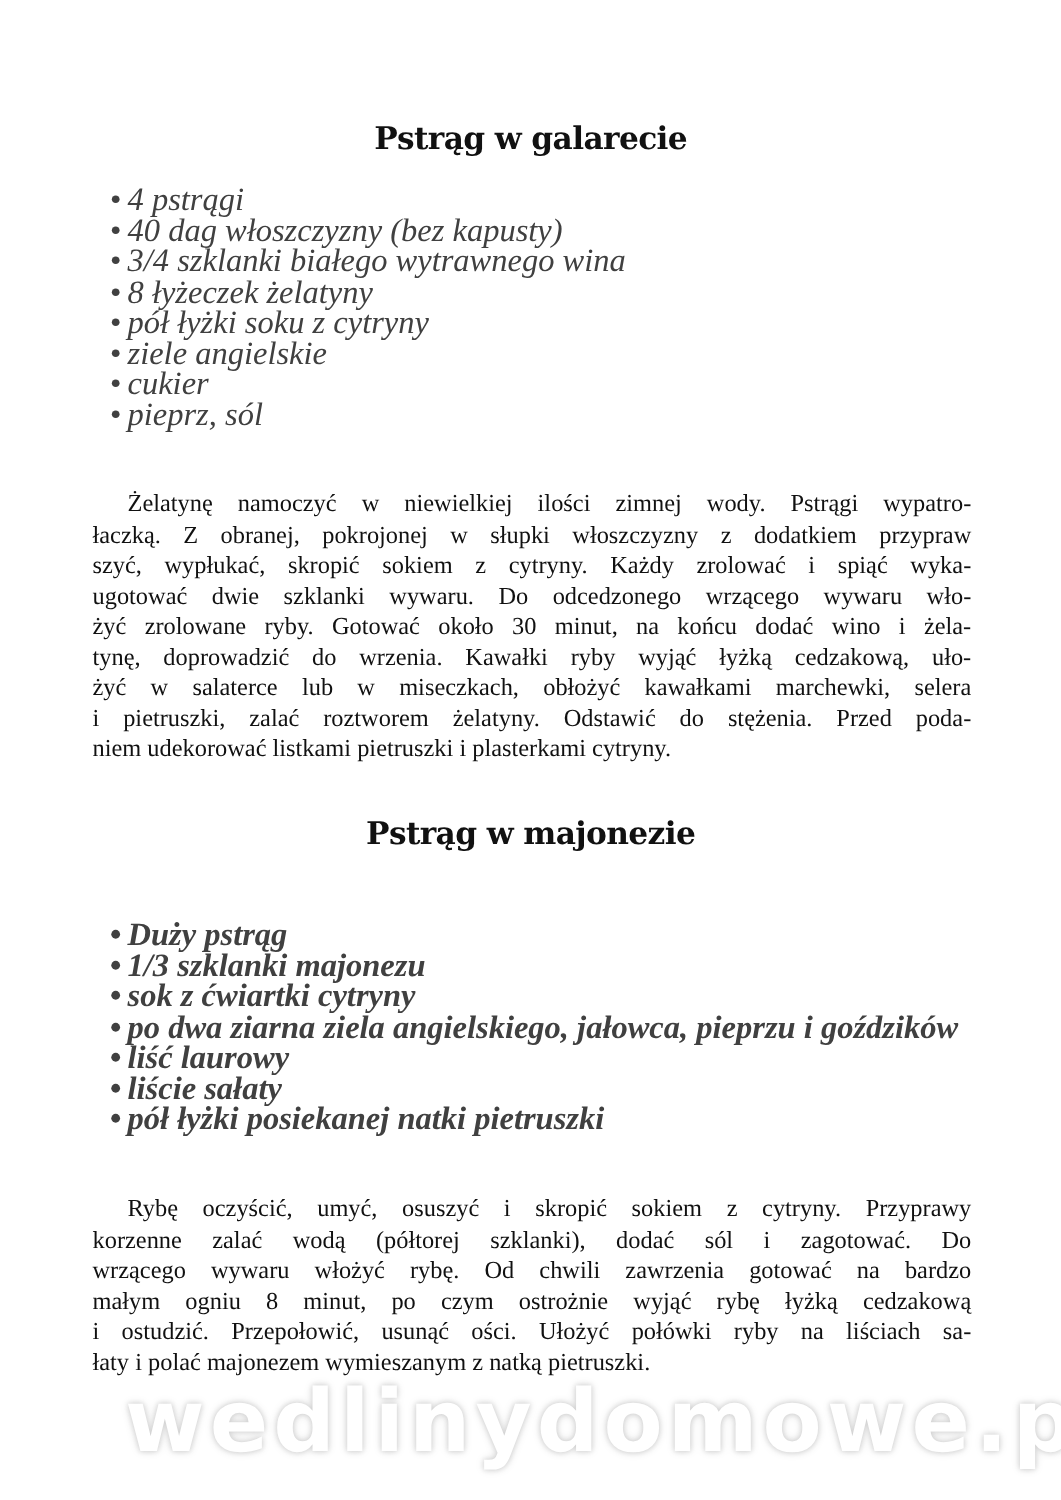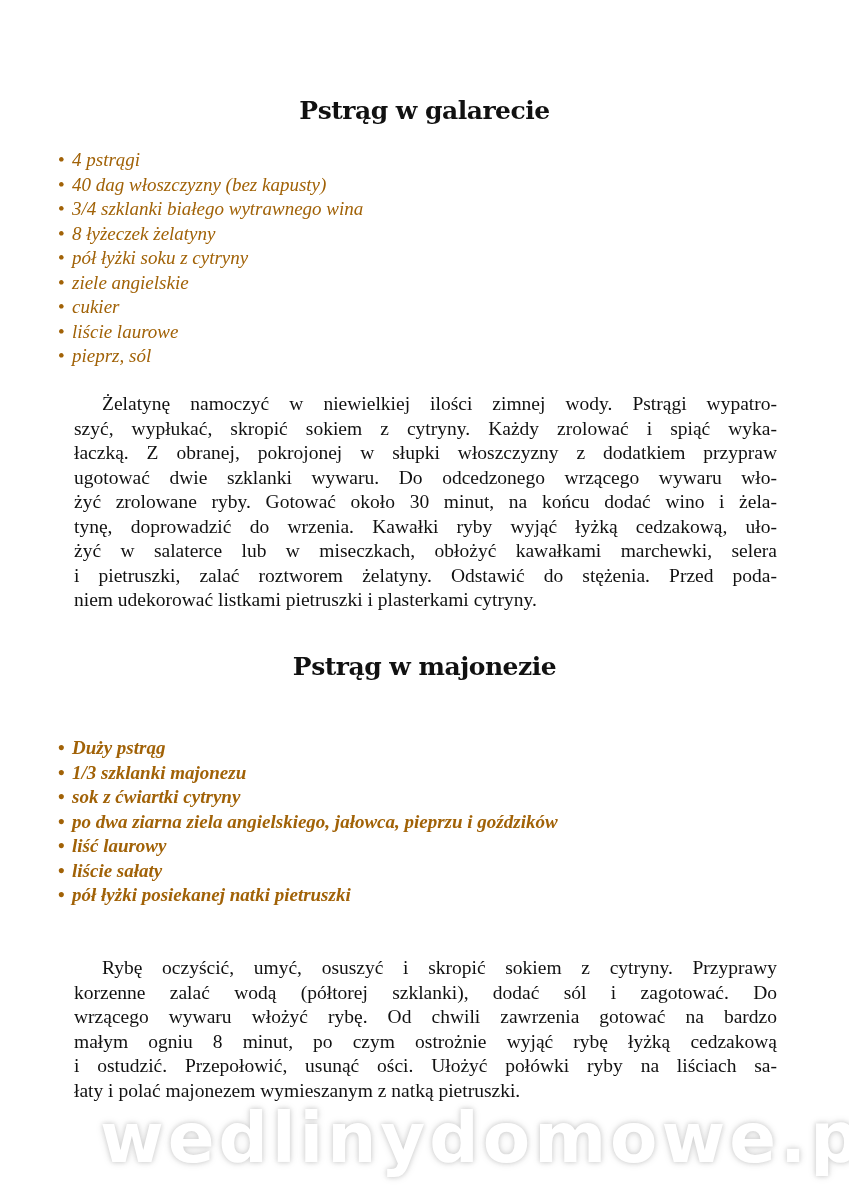--- a/index.html
+++ b/index.html
@@ -4,23 +4,23 @@
 <style>
   html, body { margin: 0; padding: 0; background: #ffffff; }
   body { width: 849px; height: 1200px; position: relative; overflow: hidden; color: #111; }
   .page { position: absolute; left: 0; top: 0; width: 849px; height: 968px; }
   .title {
     position: absolute; left: 0; width: 849px; text-align: center;
     font-family: "DejaVu Serif", serif; font-weight: bold; font-size: 25px;
     letter-spacing: -0.5px; color: #111;
   }
   .ingredients {
-    position: absolute; left: 58px; margin: 0; padding: 0; list-style: none;
-    font-family: "Liberation Serif", serif; font-style: italic; font-size: 19px;
-    line-height: 24.5px; color: #a16207;
+    position: absolute; left: 88px; margin: 0; padding: 0; list-style: none;
+    font-family: "Liberation Serif", serif; font-style: italic; font-size: 26px;
+    line-height: 24.5px; color: #404040;
   }
   .ingredients li::before { content: "\2022"; display: inline-block; width: 14px; font-style: normal; }
   .para {
     position: absolute; left: 74px; width: 703px; margin: 0;
     font-family: Liberation Serif, serif; font-size: 19.5px; line-height: 24.5px;
     text-align: justify; text-indent: 28px; color: #111;
     hyphens: manual;
   }
   .line { display: block; text-align: justify; text-align-last: justify; }
   .line.last { text-align-last: left; }
@@ -39,28 +39,27 @@
   <h2 class="title" style="top:96px; margin:0;">Pstrąg w galarecie</h2>
 
   <ul class="ingredients" style="top:148px;">
     <li>4 pstrągi</li>
     <li>40 dag włoszczyzny (bez kapusty)</li>
     <li>3/4 szklanki białego wytrawnego wina</li>
     <li>8 łyżeczek żelatyny</li>
     <li>pół łyżki soku z cytryny</li>
     <li>ziele angielskie</li>
     <li>cukier</li>
-    <li>liście laurowe</li>
     <li>pieprz, sól</li>
   </ul>
 
   <div class="para" style="top:392px; text-indent:0;">
     <span class="line" style="padding-left:28px;">Żelatynę namoczyć w niewielkiej ilości zimnej wody. Pstrągi wypatro-</span>
+    <span class="line">łaczką. Z obranej, pokrojonej w słupki włoszczyzny z dodatkiem przypraw</span>
     <span class="line">szyć, wypłukać, skropić sokiem z cytryny. Każdy zrolować i spiąć wyka-</span>
-    <span class="line">łaczką. Z obranej, pokrojonej w słupki włoszczyzny z dodatkiem przypraw</span>
     <span class="line">ugotować dwie szklanki wywaru. Do odcedzonego wrzącego wywaru wło-</span>
     <span class="line">żyć zrolowane ryby. Gotować około 30 minut, na końcu dodać wino i żela-</span>
     <span class="line">tynę, doprowadzić do wrzenia. Kawałki ryby wyjąć łyżką cedzakową, uło-</span>
     <span class="line">żyć w salaterce lub w miseczkach, obłożyć kawałkami marchewki, selera</span>
     <span class="line">i pietruszki, zalać roztworem żelatyny. Odstawić do stężenia. Przed poda-</span>
     <span class="line last">niem udekorować listkami pietruszki i plasterkami cytryny.</span>
   </div>
 
   <h2 class="title" style="top:652px; margin:0;">Pstrąg w majonezie</h2>
 

